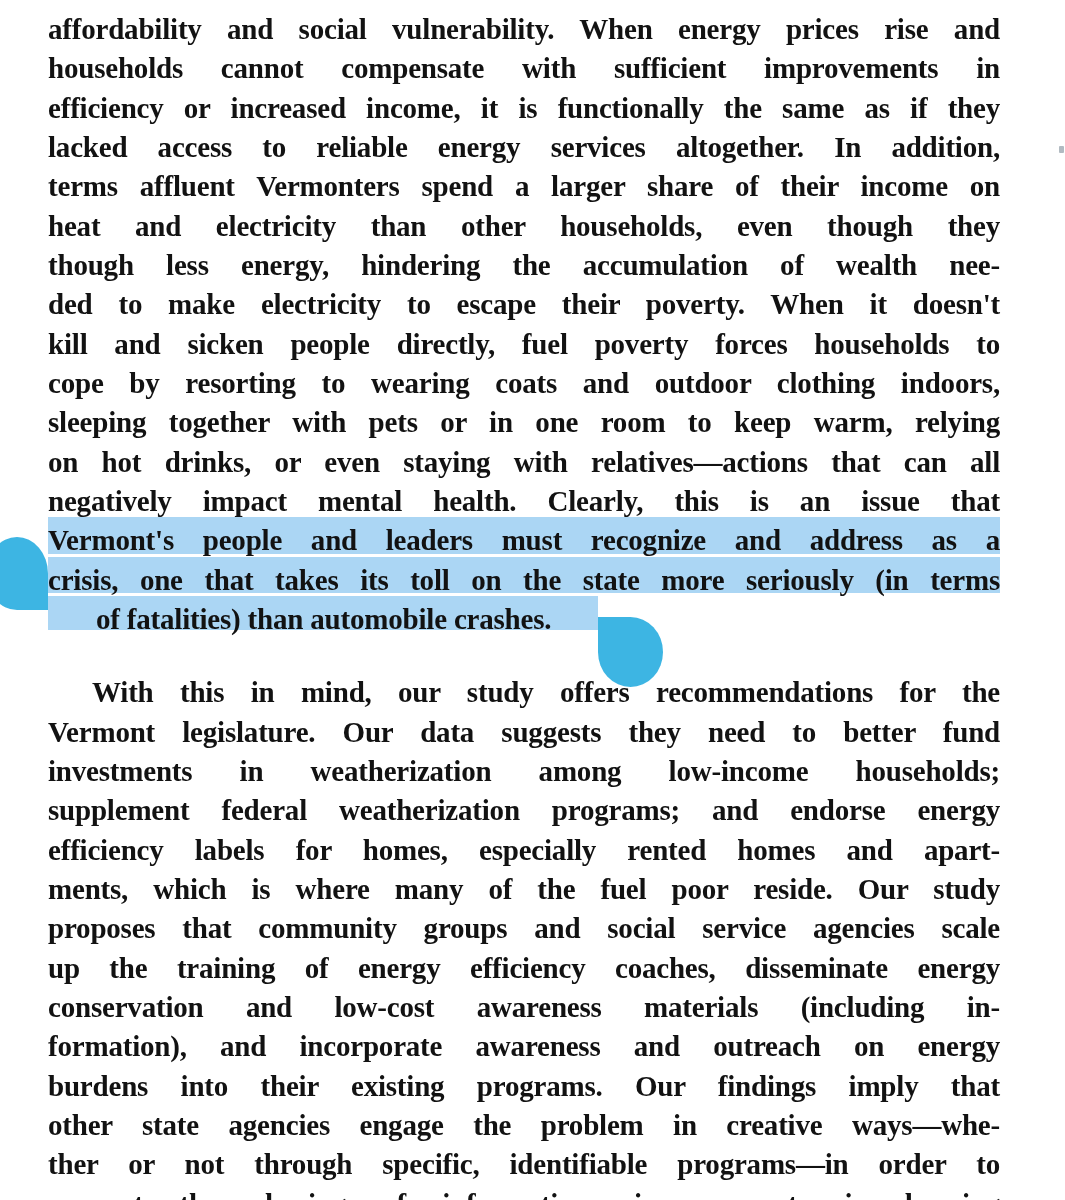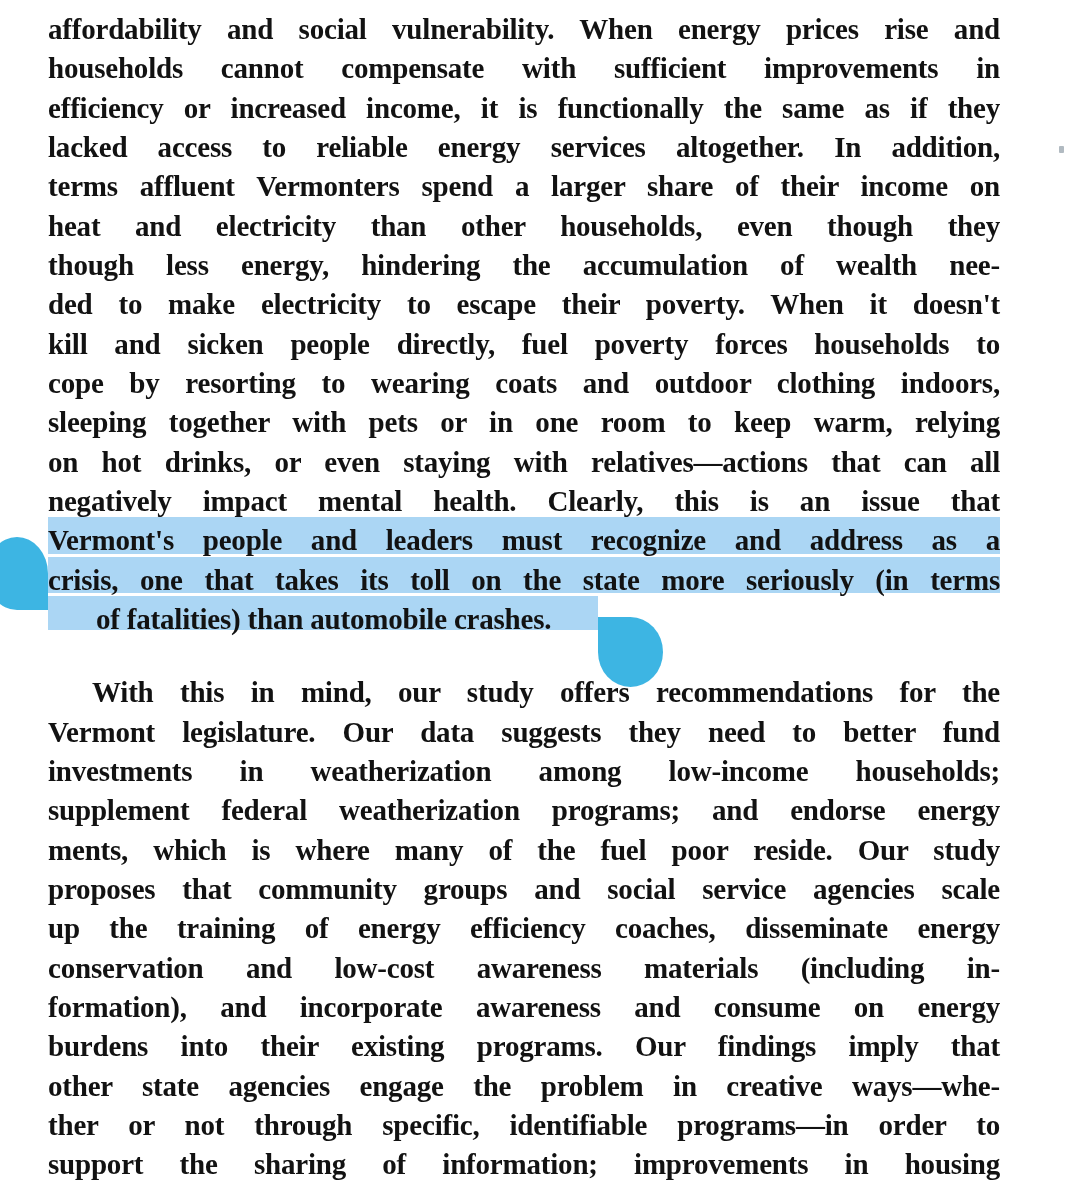--- a/index.html
+++ b/index.html
@@ -113,25 +113,26 @@
     <div class="line">sleeping together with pets or in one room to keep warm, relying</div>
     <div class="line">on hot drinks, or even staying with relatives—actions that can all</div>
     <div class="line">negatively impact mental health. Clearly, this is an issue that</div>
     <div class="line">Vermont's people and leaders must recognize and address as a</div>
     <div class="line">crisis, one that takes its toll on the state more seriously (in terms</div>
     <div class="line para-last">of fatalities) than automobile crashes.</div>
     <div class="line indent">With this in mind, our study offers recommendations for the</div>
     <div class="line">Vermont legislature. Our data suggests they need to better fund</div>
     <div class="line">investments in weatherization among low-income households;</div>
     <div class="line">supplement federal weatherization programs; and endorse energy</div>
+    <div class="line">efficiency labels for homes, especially rented homes and apart-</div>
     <div class="line">ments, which is where many of the fuel poor reside. Our study</div>
     <div class="line">proposes that community groups and social service agencies scale</div>
     <div class="line">up the training of energy efficiency coaches, disseminate energy</div>
     <div class="line">conservation and low-cost awareness materials (including in-</div>
-    <div class="line">formation), and incorporate awareness and consume on energy</div>
+    <div class="line">formation), and incorporate awareness and outreach on energy</div>
     <div class="line">burdens into their existing programs. Our findings imply that</div>
     <div class="line">other state agencies engage the problem in creative ways—whe-</div>
     <div class="line">ther or not through specific, identifiable programs—in order to</div>
     <div class="line">support the sharing of information; improvements in housing</div>
   </div>
 
   <div class="sel-handle start"></div>
   <div class="sel-handle end"></div>
 
   <div class="edge-mark"></div>

